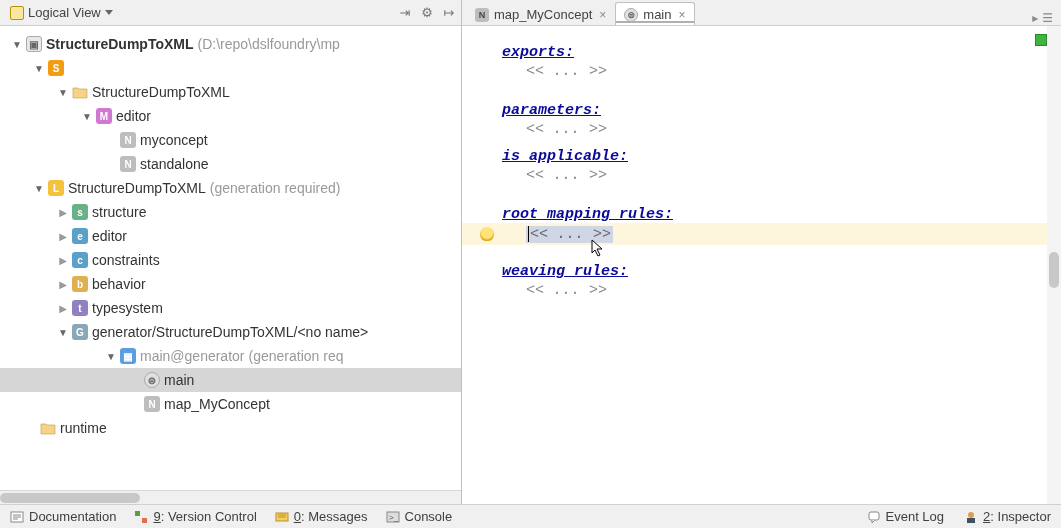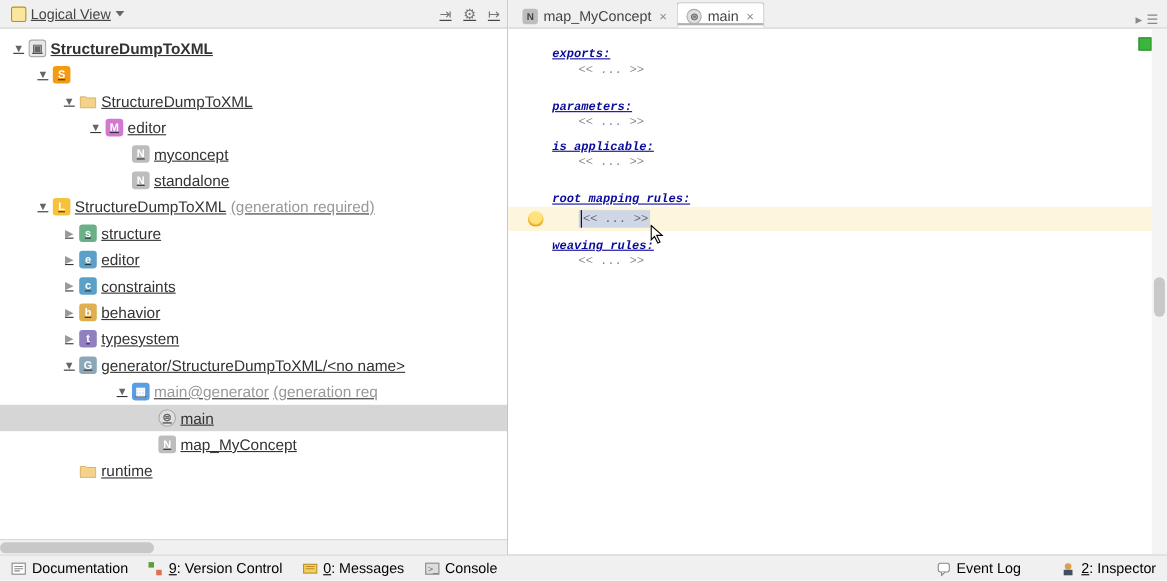--- a/index.html
+++ b/index.html
@@ -18,21 +18,20 @@
   display: flex;
   flex: 1;
   min-height: 0;
 }
 .left-panel {
   width: 462px;
   display: flex;
   flex-direction: column;
   border-right: 1px solid #c0c0c0;
   background: #fff;
-  text-decoration: underline;
 }
 .panel-header {
   height: 26px;
   background: #f0f0f0;
   border-bottom: 1px solid #d0d0d0;
   display: flex;
   align-items: center;
   padding: 0 4px;
 }
 .panel-title-btn {
@@ -192,21 +191,21 @@
   display: flex;
   align-items: center;
   gap: 4px;
   color: #888;
   font-size: 12px;
 }
 .editor {
   flex: 1;
   position: relative;
   font-family: "Courier New", monospace;
-  font-size: 11px;
+  font-size: 15px;
   padding: 8px 0 8px 40px;
   overflow: hidden;
 }
 .green-sq {
   position: absolute;
   right: 14px; top: 8px;
   width: 12px; height: 12px;
   background: #3bb53b;
   border: 1px solid #2a8a2a;
 }
@@ -276,29 +275,29 @@
   border-radius: 5px;
 }
 .status-bar {
   height: 24px;
   background: #f0f0f0;
   border-top: 1px solid #d0d0d0;
   display: flex;
   align-items: center;
   padding: 0 10px;
   font-size: 13px;
-  color: #000000;
+  color: #404040;
   gap: 18px;
 }
 .status-item {
   display: inline-flex;
   align-items: center;
   gap: 5px;
 }
-.status-right { margin-left: auto; display: flex; gap: 36px; }
+.status-right { margin-left: auto; display: flex; gap: 20px; }
 .und { text-decoration: underline; }
 .si-icon { width: 14px; height: 14px; display: inline-block; }
 </style>
 </head>
 <body>
 
 <div class="main-area">
 
   <div class="left-panel">
     <div class="panel-header">
@@ -313,20 +312,21 @@
         <span class="tool-icon">↦</span>
       </div>
     </div>
 
     <div class="tree">
 
       <div class="tree-row" style="padding-left:10px">
         <span class="twisty exp"></span>
         <span class="node-icon ic-doc">▣</span>
         <span class="node-label bold">StructureDumpToXML</span>
+        <span class="node-suffix">(D:\repo\dslfoundry\mp</span>
       </div>
 
       <div class="tree-row" style="padding-left:32px">
         <span class="twisty exp"></span>
         <span class="node-icon ic-S">S</span>
       </div>
       <div class="tree-row" style="padding-left:56px">
         <span class="twisty exp"></span>
         <span class="node-icon">
           <svg viewBox="0 0 16 14">
@@ -396,21 +396,21 @@
       <div class="tree-row selected" style="padding-left:128px">
         <span class="twisty none"></span>
         <span class="node-icon ic-main">⊜</span>
         <span class="node-label">main</span>
       </div>
       <div class="tree-row" style="padding-left:128px">
         <span class="twisty none"></span>
         <span class="node-icon ic-N">N</span>
         <span class="node-label">map_MyConcept</span>
       </div>
-      <div class="tree-row" style="padding-left:56px">
+      <div class="tree-row" style="padding-left:24px">
         <span class="twisty none"></span>
         <span class="node-icon">
           <svg viewBox="0 0 16 14">
               <path d="M1 3 h5 l1 1 h8 v9 h-14 z" fill="#f5d28a" stroke="#c79a3a" stroke-width="0.6"></path>
             </svg>
         </span>
         <span class="node-label">runtime</span>
       </div>
     </div>
 
@@ -452,21 +452,21 @@
 
       <div class="ed-section" style="margin-top:22px">root mapping rules:</div>
       <div class="highlight-row">
         <span class="bulb"></span>
         <span class="highlight-sel"><span class="caret"></span><span>&lt;&lt; ... &gt;&gt;</span></span>
         <svg class="cursor-img" width="16" height="20" viewBox="0 0 16 20">
           <path d="M1 1 L1 14 L4 11 L7 17 L9 16 L6 10 L11 10 Z" fill="#fff" stroke="#000" stroke-width="1"></path>
         </svg>
       </div>
 
-      <div class="ed-section" style="margin-top:8px">weaving rules:</div>
+      <div class="ed-section" style="margin-top:18px">weaving rules:</div>
       <div class="ed-body">&lt;&lt; ... &gt;&gt;</div>
 
       <div class="vscroll">
         <div class="vscroll-thumb"></div>
       </div>
     </div>
   </div>
 </div>
 
 <div class="status-bar">

